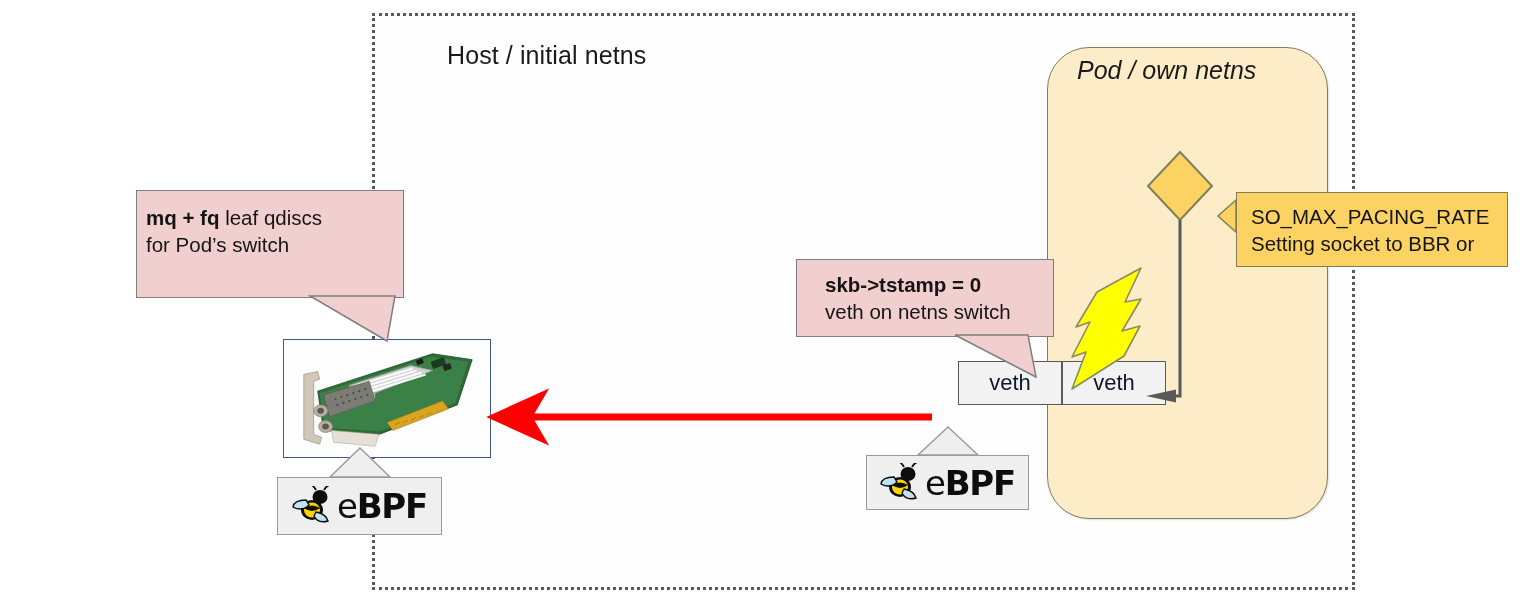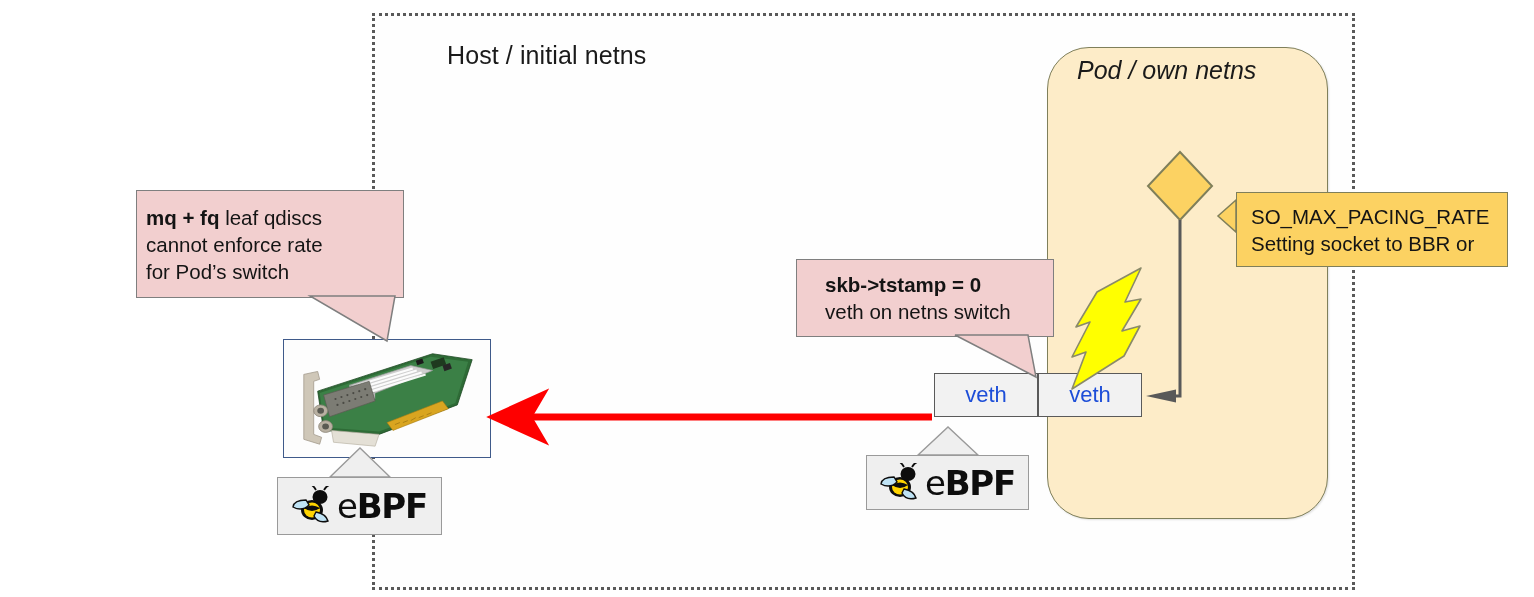--- a/index.html
+++ b/index.html
@@ -28,24 +28,24 @@
 
   
   .nic-frame{
     position:absolute;left:283px;top:339px;width:208px;height:119px;
     background:#fdfdfd;border:1.6px solid #3f5a8a;box-sizing:border-box;overflow:hidden;
   }
   .nic-art{position:absolute;left:0;top:0;width:100%;height:100%;}
 
   
   .veth{
-    position:absolute;top:373px;width:104px;height:44px;
+    position:absolute;top:361px;width:104px;height:44px;
     background:#f2f2f2;border:1.5px solid #5a5a5a;box-sizing:border-box;
     display:flex;align-items:center;justify-content:center;
-    font-size:22px;color:#1d4ed8;
+    font-size:22px;color:#0f172a;margin-left:24px;
   }
   .veth-host{left:934px;}
   .veth-pod{left:1038px;}
 
   
   .callout-pink{
     position:absolute;background:#f2cfcf;border:1.5px solid #7f7f7f;
     box-sizing:border-box;color:#141414;
   }
   .co-left{left:136px;top:190px;width:268px;height:108px;padding:13px 0 0 9px;}
@@ -145,21 +145,20 @@
 
       <path d="M48 92 L96 96 L92 108 L50 104 Z" fill="#e4e0d6" stroke="#b9b3a5" stroke-width="0.7"></path>
     </svg>
   </div>
 
   <div class="veth veth-host">veth</div>
   <div class="veth veth-pod">veth</div>
 
   <div class="callout-pink co-left">
     <div class="co-line"><b>mq + fq</b><span> leaf qdiscs</span></div>
-    <div class="co-line">cannot enforce rate</div>
     <div class="co-line">for Pod’s switch</div>
   </div>
 
   <div class="callout-pink co-skb">
     <div class="co-line"><b>skb-&gt;tstamp = 0</b></div>
     <div class="co-line">veth on netns switch</div>
   </div>
 
   <div class="callout-orange">
     <div class="co-line">SO_MAX_PACING_RATE</div>

